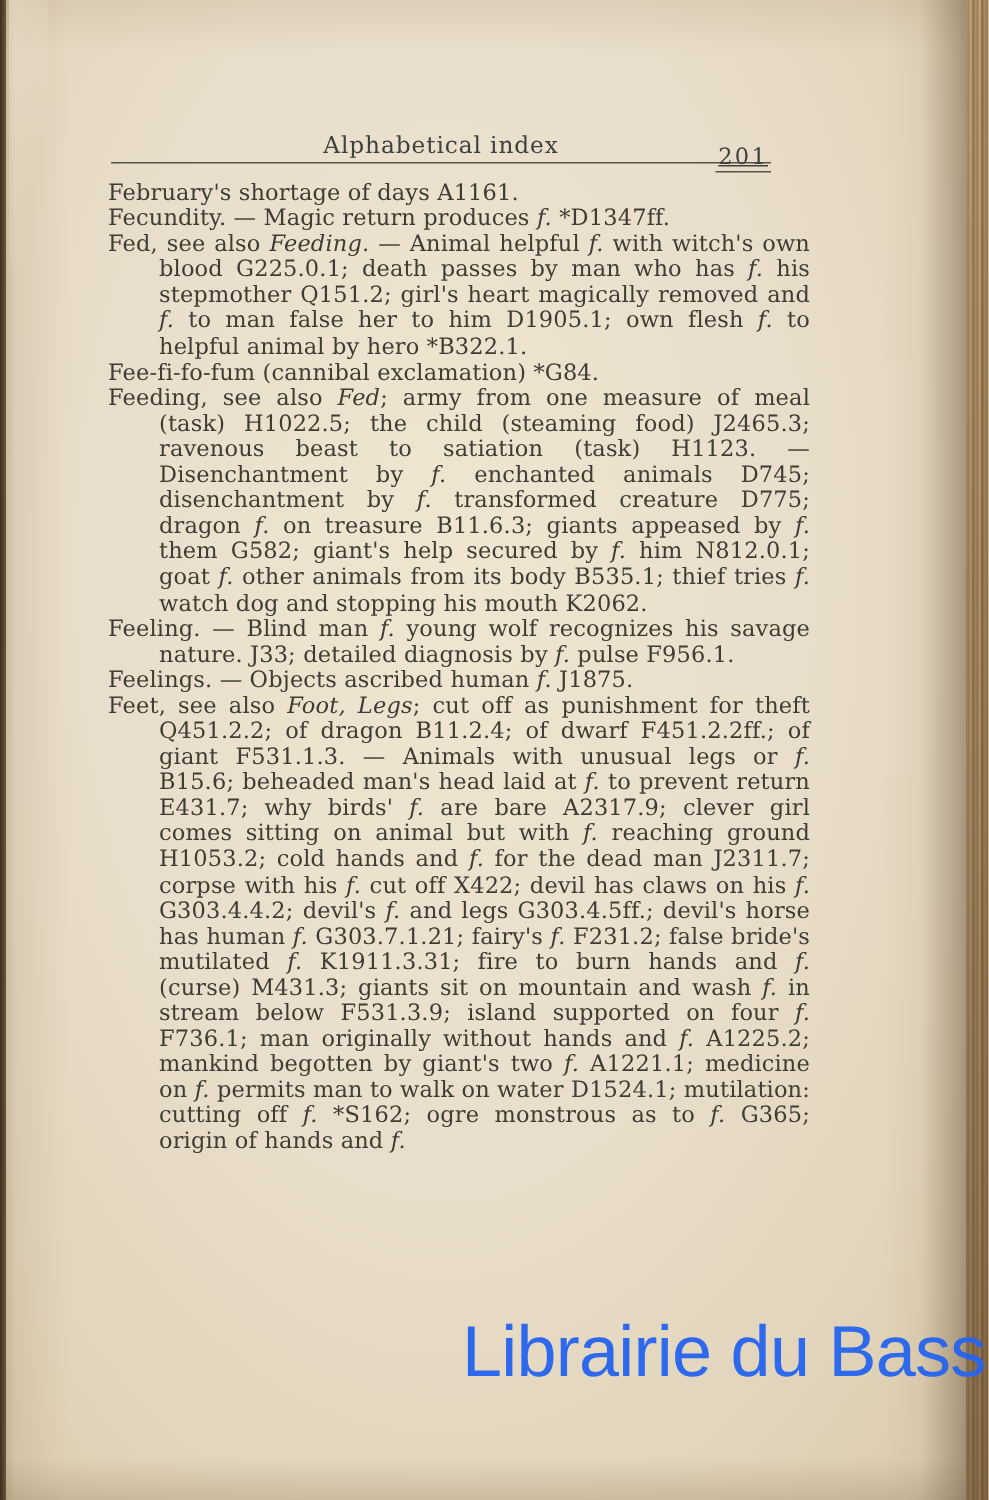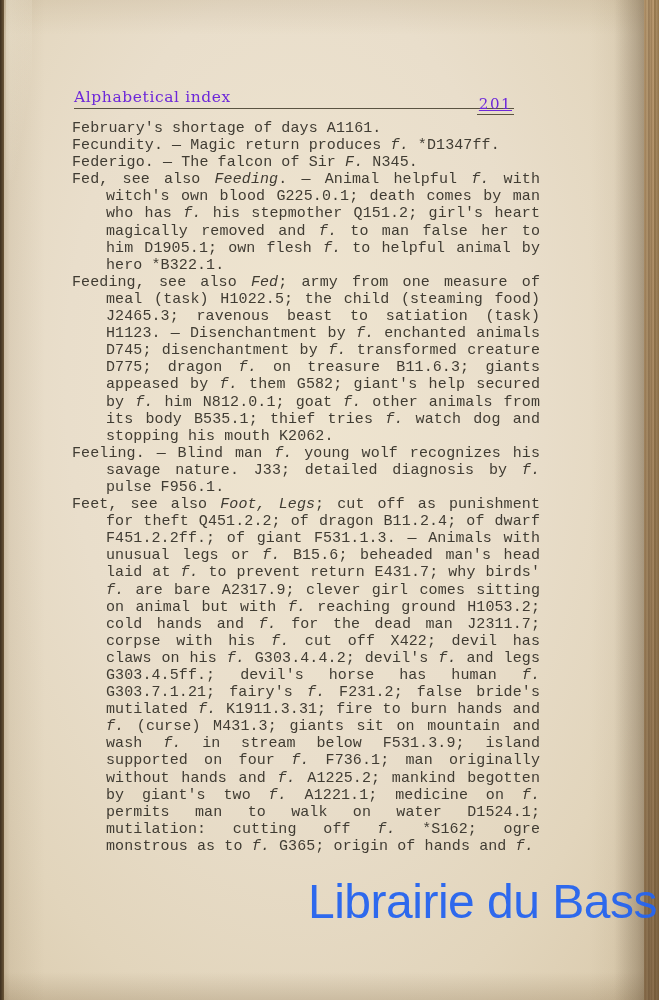--- a/index.html
+++ b/index.html
@@ -39,42 +39,42 @@
   }
   .page-curl {
     position: absolute; top: 0; left: 6px; width: 26px; height: 180px;
     background: linear-gradient(100deg, rgba(255,250,235,0.35), rgba(0,0,0,0) 70%);
     pointer-events: none;
   }
   .running-head {
     position: absolute;
     left: 74px; top: 86px; width: 440px; height: 22px;
     border-bottom: 1.6px solid #5a5342;
-    color: #6d28d9;
+    color: #404040;
     font-size: 15.5px;
     letter-spacing: 0.6px;
+    text-align: center;
   }
   .running-head .title { display: inline-block; padding-top: 2px; }
   .running-head .pagenum {
     position: absolute; right: 0px; top: 9px;
     font-size: 15px; letter-spacing: 1.5px;
     border-bottom: 1.4px solid #5a5342;
     padding: 0 2px 1px 2px;
     background: transparent;
     text-decoration: underline;
   }
   .entries {
     position: absolute;
     left: 72px; top: 120px; width: 468px;
     color: #403c33;
     font-size: 15px;
     line-height: 17.1px;
     text-align: justify;
     letter-spacing: 0.1px;
-    font-family: Liberation Mono, monospace;
   }
   .entry {
     margin: 0;
     padding-left: 34px;
     text-indent: -34px;
   }
   .entry i { font-style: italic; }
   .watermark {
     position: absolute;
     left: 308px; top: 828px;
@@ -98,20 +98,21 @@
 <div class="right-pages-edge"></div>
 
 <div class="running-head">
   <span class="title">Alphabetical index</span>
   <span class="pagenum">201</span>
 </div>
 
 <div class="entries">
     <p class="entry"><span>February's shortage of days A1161.</span></p>
     <p class="entry"><span>Fecundity. — Magic return produces </span><i>f.</i><span> *D1347ff.</span></p>
-    <p class="entry"><span>Federigo. — The falcon of Sir </span><i>F.</i><span> N345.</span></p>
-    <p class="entry"><span>Fed, see also </span><i>Feeding</i><span>. — Animal helpful </span><i>f.</i><span> with witch's own blood G225.0.1; death comes by man who has </span><i>f.</i><span> his stepmother Q151.2; girl's heart magically removed and </span><i>f.</i><span> to man false her to him D1905.1; own flesh </span><i>f.</i><span> to helpful animal by hero *B322.1.</span></p>
+    <p class="entry"><span>Fed, see also </span><i>Feeding</i><span>. — Animal helpful </span><i>f.</i><span> with witch's own blood G225.0.1; death passes by man who has </span><i>f.</i><span> his stepmother Q151.2; girl's heart magically removed and </span><i>f.</i><span> to man false her to him D1905.1; own flesh </span><i>f.</i><span> to helpful animal by hero *B322.1.</span></p>
+    <p class="entry"><span>Fee-fi-fo-fum (cannibal exclamation) *G84.</span></p>
     <p class="entry"><span>Feeding, see also </span><i>Fed</i><span>; army from one measure of meal (task) H1022.5; the child (steaming food) J2465.3; ravenous beast to satiation (task) H1123. — Disenchantment by </span><i>f.</i><span> enchanted animals D745; disenchantment by </span><i>f.</i><span> transformed creature D775; dragon </span><i>f.</i><span> on treasure B11.6.3; giants appeased by </span><i>f.</i><span> them G582; giant's help secured by </span><i>f.</i><span> him N812.0.1; goat </span><i>f.</i><span> other animals from its body B535.1; thief tries </span><i>f.</i><span> watch dog and stopping his mouth K2062.</span></p>
     <p class="entry"><span>Feeling. — Blind man </span><i>f.</i><span> young wolf recognizes his savage nature. J33; detailed diagnosis by </span><i>f.</i><span> pulse F956.1.</span></p>
+    <p class="entry"><span>Feelings. — Objects ascribed human </span><i>f.</i><span> J1875.</span></p>
     <p class="entry"><span>Feet, see also </span><i>Foot, Legs</i><span>; cut off as punishment for theft Q451.2.2; of dragon B11.2.4; of dwarf F451.2.2ff.; of giant F531.1.3. — Animals with unusual legs or </span><i>f.</i><span> B15.6; beheaded man's head laid at </span><i>f.</i><span> to prevent return E431.7; why birds' </span><i>f.</i><span> are bare A2317.9; clever girl comes sitting on animal but with </span><i>f.</i><span> reaching ground H1053.2; cold hands and </span><i>f.</i><span> for the dead man J2311.7; corpse with his </span><i>f.</i><span> cut off X422; devil has claws on his </span><i>f.</i><span> G303.4.4.2; devil's </span><i>f.</i><span> and legs G303.4.5ff.; devil's horse has human </span><i>f.</i><span> G303.7.1.21; fairy's </span><i>f.</i><span> F231.2; false bride's mutilated </span><i>f.</i><span> K1911.3.31; fire to burn hands and </span><i>f.</i><span> (curse) M431.3; giants sit on mountain and wash </span><i>f.</i><span> in stream below F531.3.9; island supported on four </span><i>f.</i><span> F736.1; man originally without hands and </span><i>f.</i><span> A1225.2; mankind begotten by giant's two </span><i>f.</i><span> A1221.1; medicine on </span><i>f.</i><span> permits man to walk on water D1524.1; mutilation: cutting off </span><i>f.</i><span> *S162; ogre monstrous as to </span><i>f.</i><span> G365; origin of hands and </span><i>f.</i></p>
   </div>
 
 <div class="watermark" style="color: rgb(39, 101, 239);">Librairie du Bassin</div>
 
 </body></html>

